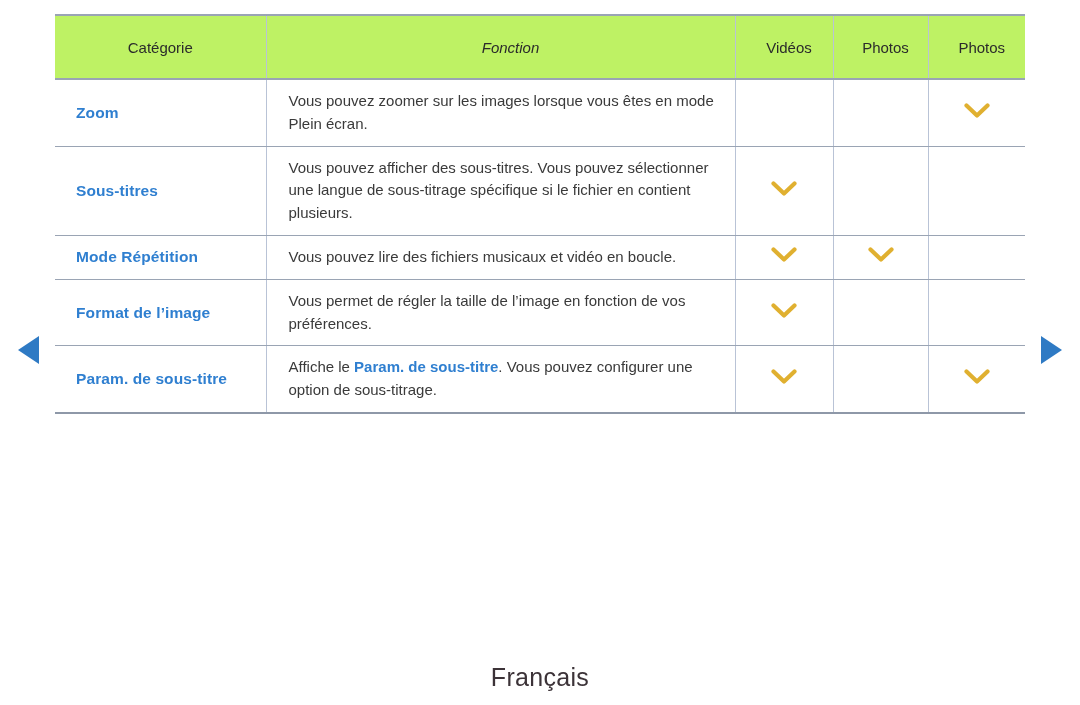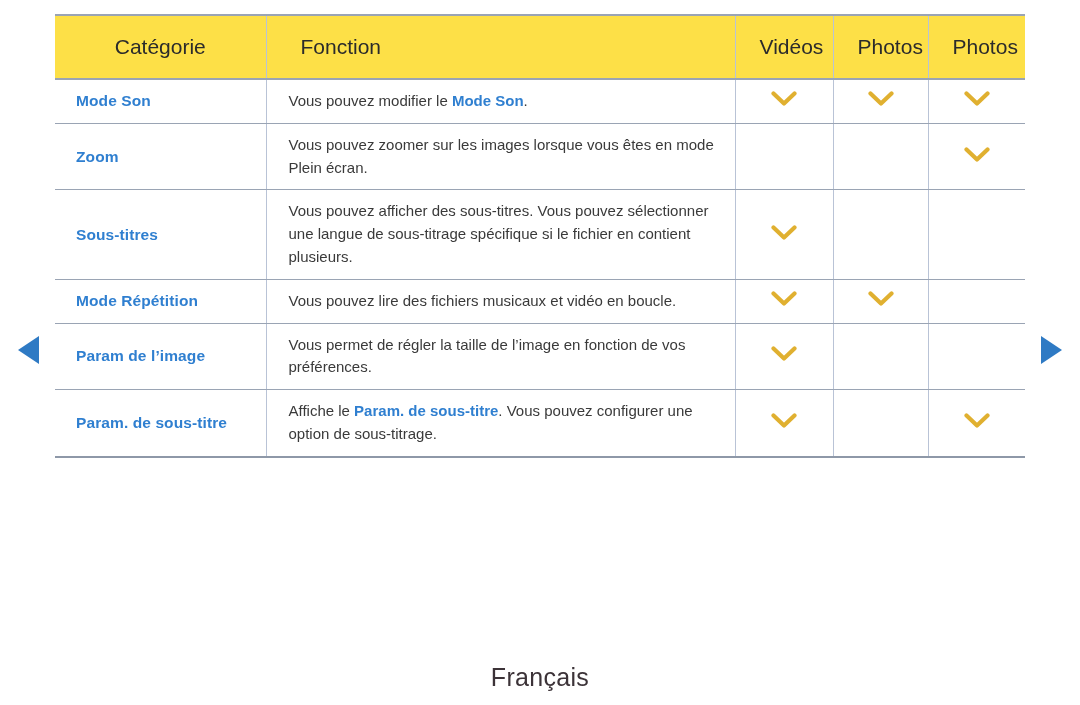--- a/index.html
+++ b/index.html
@@ -56,34 +56,34 @@
     width: 970px;
     table-layout: fixed;
   }
   table.spec col.c-cat      { width: 211px; }
   table.spec col.c-fonc     { width: 469px; }
   table.spec col.c-videos   { width: 98px; }
   table.spec col.c-musique  { width: 95px; }
   table.spec col.c-photos   { width: 97px; }
 
   table.spec thead th {
-    background: #fde047;
+    background: #bef264;
     font-weight: normal;
-    font-size: 21px;
+    font-size: 15px;
     color: #2b2b2b;
     height: 62px;
     padding: 0 14px;
     border-right: 1px solid #b9c3d6;
     border-top: 2px solid #9aa4b4;
     border-bottom: 2px solid #9aa4b4;
     vertical-align: middle;
   }
   table.spec thead th:last-child { border-right: none; }
   table.spec thead th.th-cat  { text-align: center; }
-  table.spec thead th.th-fonc { text-align: left; padding-left: 34px; }
+  table.spec thead th.th-fonc { text-align: center; padding-left: 34px; font-style: italic; }
   table.spec thead th.th-mark { text-align: center; padding-left: 24px; }
 
   table.spec tbody td {
     border-right: 1px solid #b9c3d6;
     border-bottom: 1px solid #9aa4b4;
     vertical-align: middle;
     background: #ffffff;
   }
   table.spec tbody td:last-child { border-right: none; }
   table.spec tbody tr:last-child td { border-bottom: 2px solid #8e98a8; }
@@ -153,33 +153,20 @@
         <tr>
           <th class="th-cat">Catégorie</th>
           <th class="th-fonc">Fonction</th>
           <th class="th-mark">Vidéos</th>
           <th class="th-mark">Photos</th>
           <th class="th-mark">Photos</th>
         </tr>
       </thead>
       <tbody id="table-body">
           <tr>
-            <td class="cat">Mode Son</td>
-            <td class="fonc"><span>Vous pouvez modifier le </span><span class="hl">Mode Son</span><span>.</span></td>
-            <td class="mark"><span class="chev"><svg width="26" height="16" viewBox="0 0 26 16">
-                  <path d="M2.5 2.5 L13 12.5 L23.5 2.5" fill="none" stroke="#e0b030" stroke-width="4.2" stroke-linecap="round" stroke-linejoin="round"></path>
-                </svg></span></td>
-            <td class="mark"><span class="chev"><svg width="26" height="16" viewBox="0 0 26 16">
-                  <path d="M2.5 2.5 L13 12.5 L23.5 2.5" fill="none" stroke="#e0b030" stroke-width="4.2" stroke-linecap="round" stroke-linejoin="round"></path>
-                </svg></span></td>
-            <td class="mark"><span class="chev"><svg width="26" height="16" viewBox="0 0 26 16">
-                  <path d="M2.5 2.5 L13 12.5 L23.5 2.5" fill="none" stroke="#e0b030" stroke-width="4.2" stroke-linecap="round" stroke-linejoin="round"></path>
-                </svg></span></td>
-          </tr>
-          <tr>
             <td class="cat">Zoom</td>
             <td class="fonc"><span>Vous pouvez zoomer sur les images lorsque vous êtes en mode Plein écran.</span></td>
             <td class="mark"></td>
             <td class="mark"></td>
             <td class="mark"><span class="chev"><svg width="26" height="16" viewBox="0 0 26 16">
                   <path d="M2.5 2.5 L13 12.5 L23.5 2.5" fill="none" stroke="#e0b030" stroke-width="4.2" stroke-linecap="round" stroke-linejoin="round"></path>
                 </svg></span></td>
           </tr>
           <tr>
             <td class="cat">Sous-titres</td>
@@ -195,21 +182,21 @@
             <td class="fonc"><span>Vous pouvez lire des fichiers musicaux et vidéo en boucle.</span></td>
             <td class="mark"><span class="chev"><svg width="26" height="16" viewBox="0 0 26 16">
                   <path d="M2.5 2.5 L13 12.5 L23.5 2.5" fill="none" stroke="#e0b030" stroke-width="4.2" stroke-linecap="round" stroke-linejoin="round"></path>
                 </svg></span></td>
             <td class="mark"><span class="chev"><svg width="26" height="16" viewBox="0 0 26 16">
                   <path d="M2.5 2.5 L13 12.5 L23.5 2.5" fill="none" stroke="#e0b030" stroke-width="4.2" stroke-linecap="round" stroke-linejoin="round"></path>
                 </svg></span></td>
             <td class="mark"></td>
           </tr>
           <tr>
-            <td class="cat">Param de l’image</td>
+            <td class="cat">Format de l’image</td>
             <td class="fonc"><span>Vous permet de régler la taille de l’image en fonction de vos préférences.</span></td>
             <td class="mark"><span class="chev"><svg width="26" height="16" viewBox="0 0 26 16">
                   <path d="M2.5 2.5 L13 12.5 L23.5 2.5" fill="none" stroke="#e0b030" stroke-width="4.2" stroke-linecap="round" stroke-linejoin="round"></path>
                 </svg></span></td>
             <td class="mark"></td>
             <td class="mark"></td>
           </tr>
           <tr>
             <td class="cat">Param. de sous-titre</td>
             <td class="fonc"><span>Affiche le </span><span class="hl">Param. de sous-titre</span><span>. Vous pouvez configurer une option de sous-titrage.</span></td>

